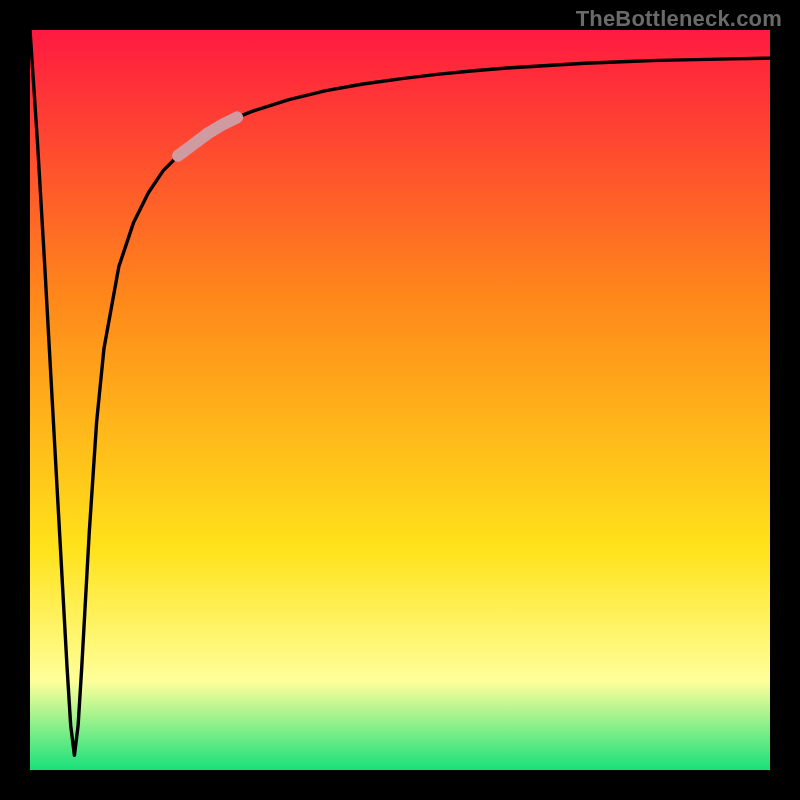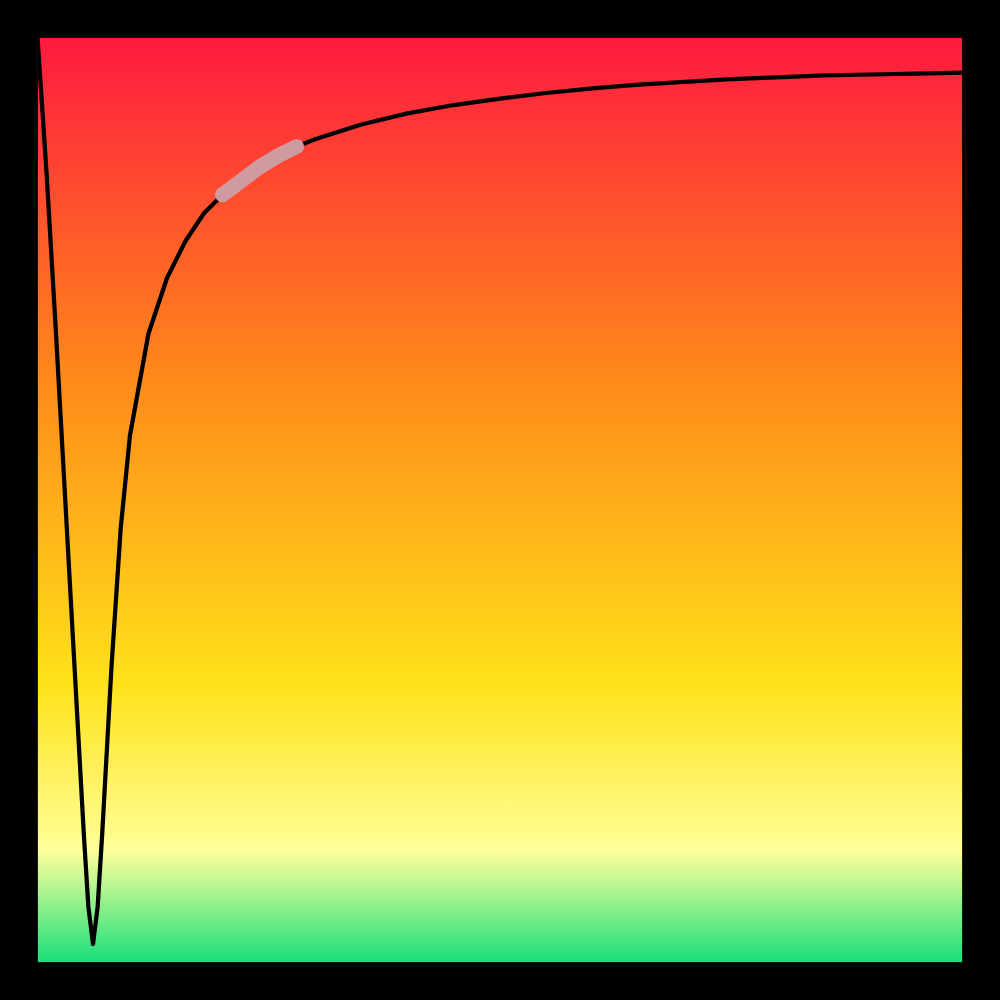--- a/index.html
+++ b/index.html
@@ -44,20 +44,21 @@
     font-weight: bold;
     color: #6a6a6a;
     letter-spacing: 0.2px;
   }
 </style>
 </head>
 <body>
 
 <div class="chart-container">
 
+  <div class="watermark">TheBottleneck.com</div>
 
   <div class="plot-area">
 
     <svg class="gradient-bg" viewBox="0 0 740 740" preserveAspectRatio="none">
       <defs>
         <linearGradient id="heat" x1="0" y1="0" x2="0" y2="1">
           <stop offset="0%" stop-color="#ff1a40"></stop>
           <stop offset="37%" stop-color="#ff8a1a"></stop>
           <stop offset="70%" stop-color="#ffe21a"></stop>
           <stop offset="88%" stop-color="#ffff9a"></stop>

